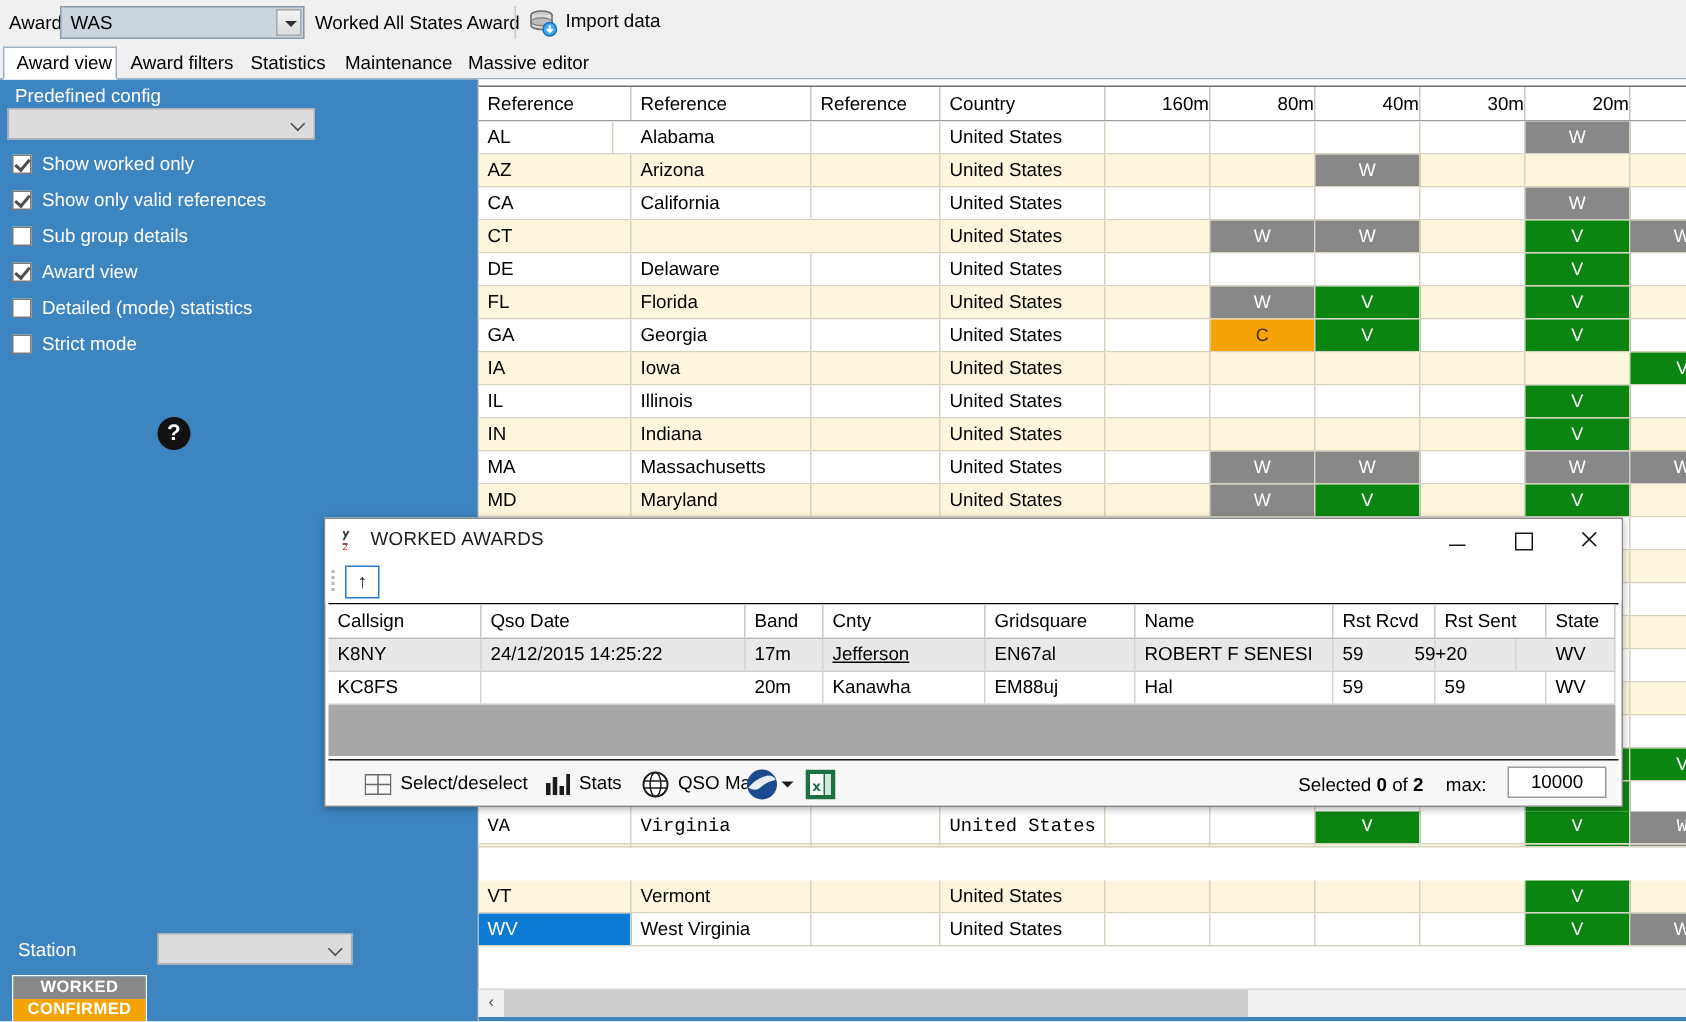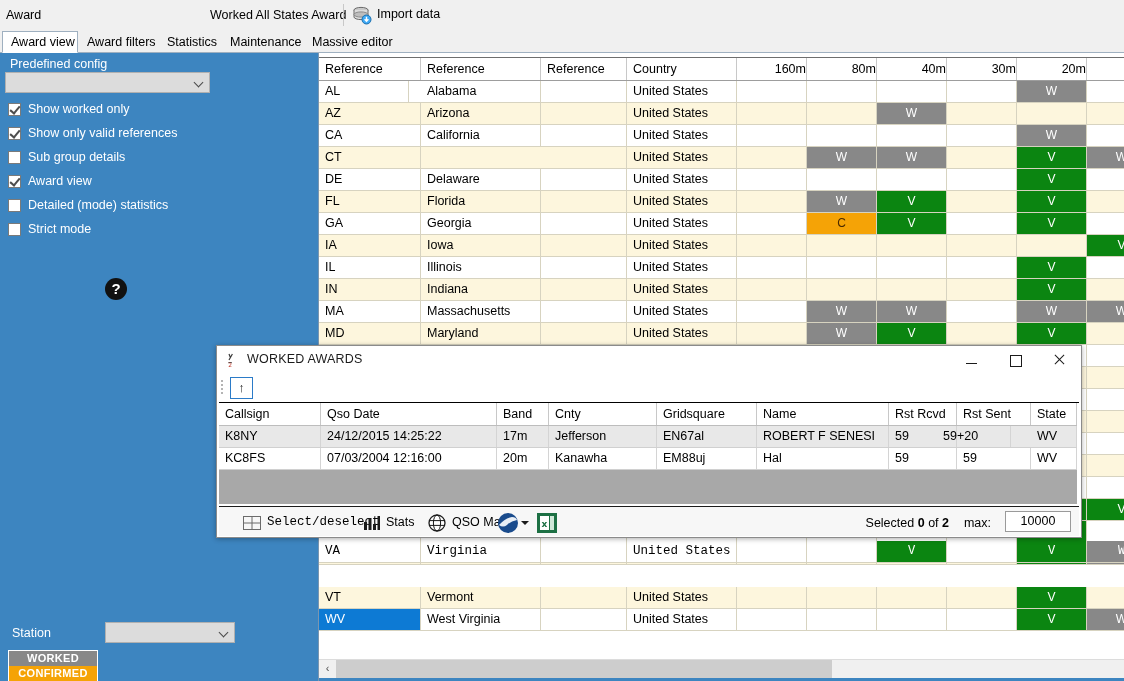--- a/index.html
+++ b/index.html
@@ -164,20 +164,24 @@
   #max-box{position:absolute;right:8px;top:4px;width:66px;height:21px;background:#fff;
            border:1px solid #9a9a9a;box-sizing:border-box;text-align:center;line-height:19px;
            font-size:12.5px;cursor:text;}
 </style>
 </head>
 <body>
 
 <div id="topbar">
   <span class="tb-label">Award</span>
 
+  <div id="award-combo">
+    <span class="val">WAS</span>
+    <span class="arrow"></span>
+  </div>
 
   <span id="award-desc">Worked All States Award</span>
   <div id="tb-sep"></div>
 
   <div id="import-btn">
     <span class="ico">
       <svg width="20" height="20" viewBox="0 0 20 20">
         <ellipse cx="9" cy="5" rx="7" ry="2.6" fill="#c9c9c9" stroke="#6b6b6b" stroke-width="1"></ellipse>
         <path d="M2 5 v7 a7 2.6 0 0 0 14 0 V5" fill="#dcdcdc" stroke="#6b6b6b" stroke-width="1"></path>
         <ellipse cx="9" cy="9.5" rx="7" ry="2.6" fill="#bdbdbd" stroke="#7a7a7a" stroke-width=".8"></ellipse>
@@ -609,51 +613,50 @@
         <div class="dh" style="left: 538px; width: 132px;">Name</div>
         <div class="dh" style="left: 670px; width: 68px;">Rst Rcvd</div>
         <div class="dh" style="left: 738px; width: 74px;">Rst Sent</div>
         <div class="dh" style="left: 812px; width: 46px;">State</div>
       </div>
     <div id="dlg-body">
         <div class="drow r0" style="top: 23px;">
           <div class="dc" style="left: 0px; width: 102px;">K8NY</div>
           <div class="dc" style="left: 102px; width: 176px;">24/12/2015 14:25:22</div>
           <div class="dc" style="left: 278px; width: 52px;">17m</div>
-          <div class="dc" style="left: 330px; width: 108px;">Jefferson</div>
+          <div class="dc" style="left: 330px; width: 108px; text-decoration: underline;">Jefferson</div>
           <div class="dc" style="left: 438px; width: 100px;">EN67al</div>
           <div class="dc" style="left: 538px; width: 132px;">ROBERT F SENESI</div>
           <div class="dc" style="left: 670px; width: 68px;">59</div>
           <div class="dc" style="left: 718px; width: 74px;">59+20</div>
           <div class="dc" style="left: 812px; width: 46px;">WV</div>
         </div>
         <div class="drow r1" style="top: 45px;">
           <div class="dc" style="left: 0px; width: 102px;">KC8FS</div>
-          <div class="dc" style="left: 102px; width: 176px;">07/03/2004 12:16:00</div>
           <div class="dc" style="left: 278px; width: 52px;">20m</div>
           <div class="dc" style="left: 330px; width: 108px;">Kanawha</div>
           <div class="dc" style="left: 438px; width: 100px;">EM88uj</div>
           <div class="dc" style="left: 538px; width: 132px;">Hal</div>
           <div class="dc" style="left: 670px; width: 68px;">59</div>
           <div class="dc" style="left: 738px; width: 74px;">59</div>
           <div class="dc" style="left: 812px; width: 46px;">WV</div>
         </div>
       </div>
     <div id="dlg-empty"></div>
   </div>
 
   <div id="dlg-status">
     <div class="sb-item" style="left:24px;">
       <span>
         <svg width="18" height="14" viewBox="0 0 18 14" style="position:absolute;top:4px;left:0">
           <rect x="0.5" y="0.5" width="17" height="13" fill="none" stroke="#6b6b6b"></rect>
           <path d="M9 0.5 V13.5 M0.5 7 H17.5" stroke="#6b6b6b"></path>
         </svg>
       </span>
-      <span class="t" style="left:24px;font-family:Liberation Mono, monospace;">Select/deselect</span>
+      <span class="t" style="left:24px;">Select/deselect</span>
     </div>
 
     <div class="sb-item" style="left:145px;">
       <span>
         <svg width="16" height="14" viewBox="0 0 16 14" style="position:absolute;top:4px;left:0">
           <rect x="0" y="6" width="3" height="8" fill="#1b1b1b"></rect>
           <rect x="4.5" y="2" width="3" height="12" fill="#1b1b1b"></rect>
           <rect x="9" y="8" width="3" height="6" fill="#1b1b1b"></rect>
           <rect x="13.5" y="0" width="2.5" height="14" fill="#1b1b1b"></rect>
         </svg>

